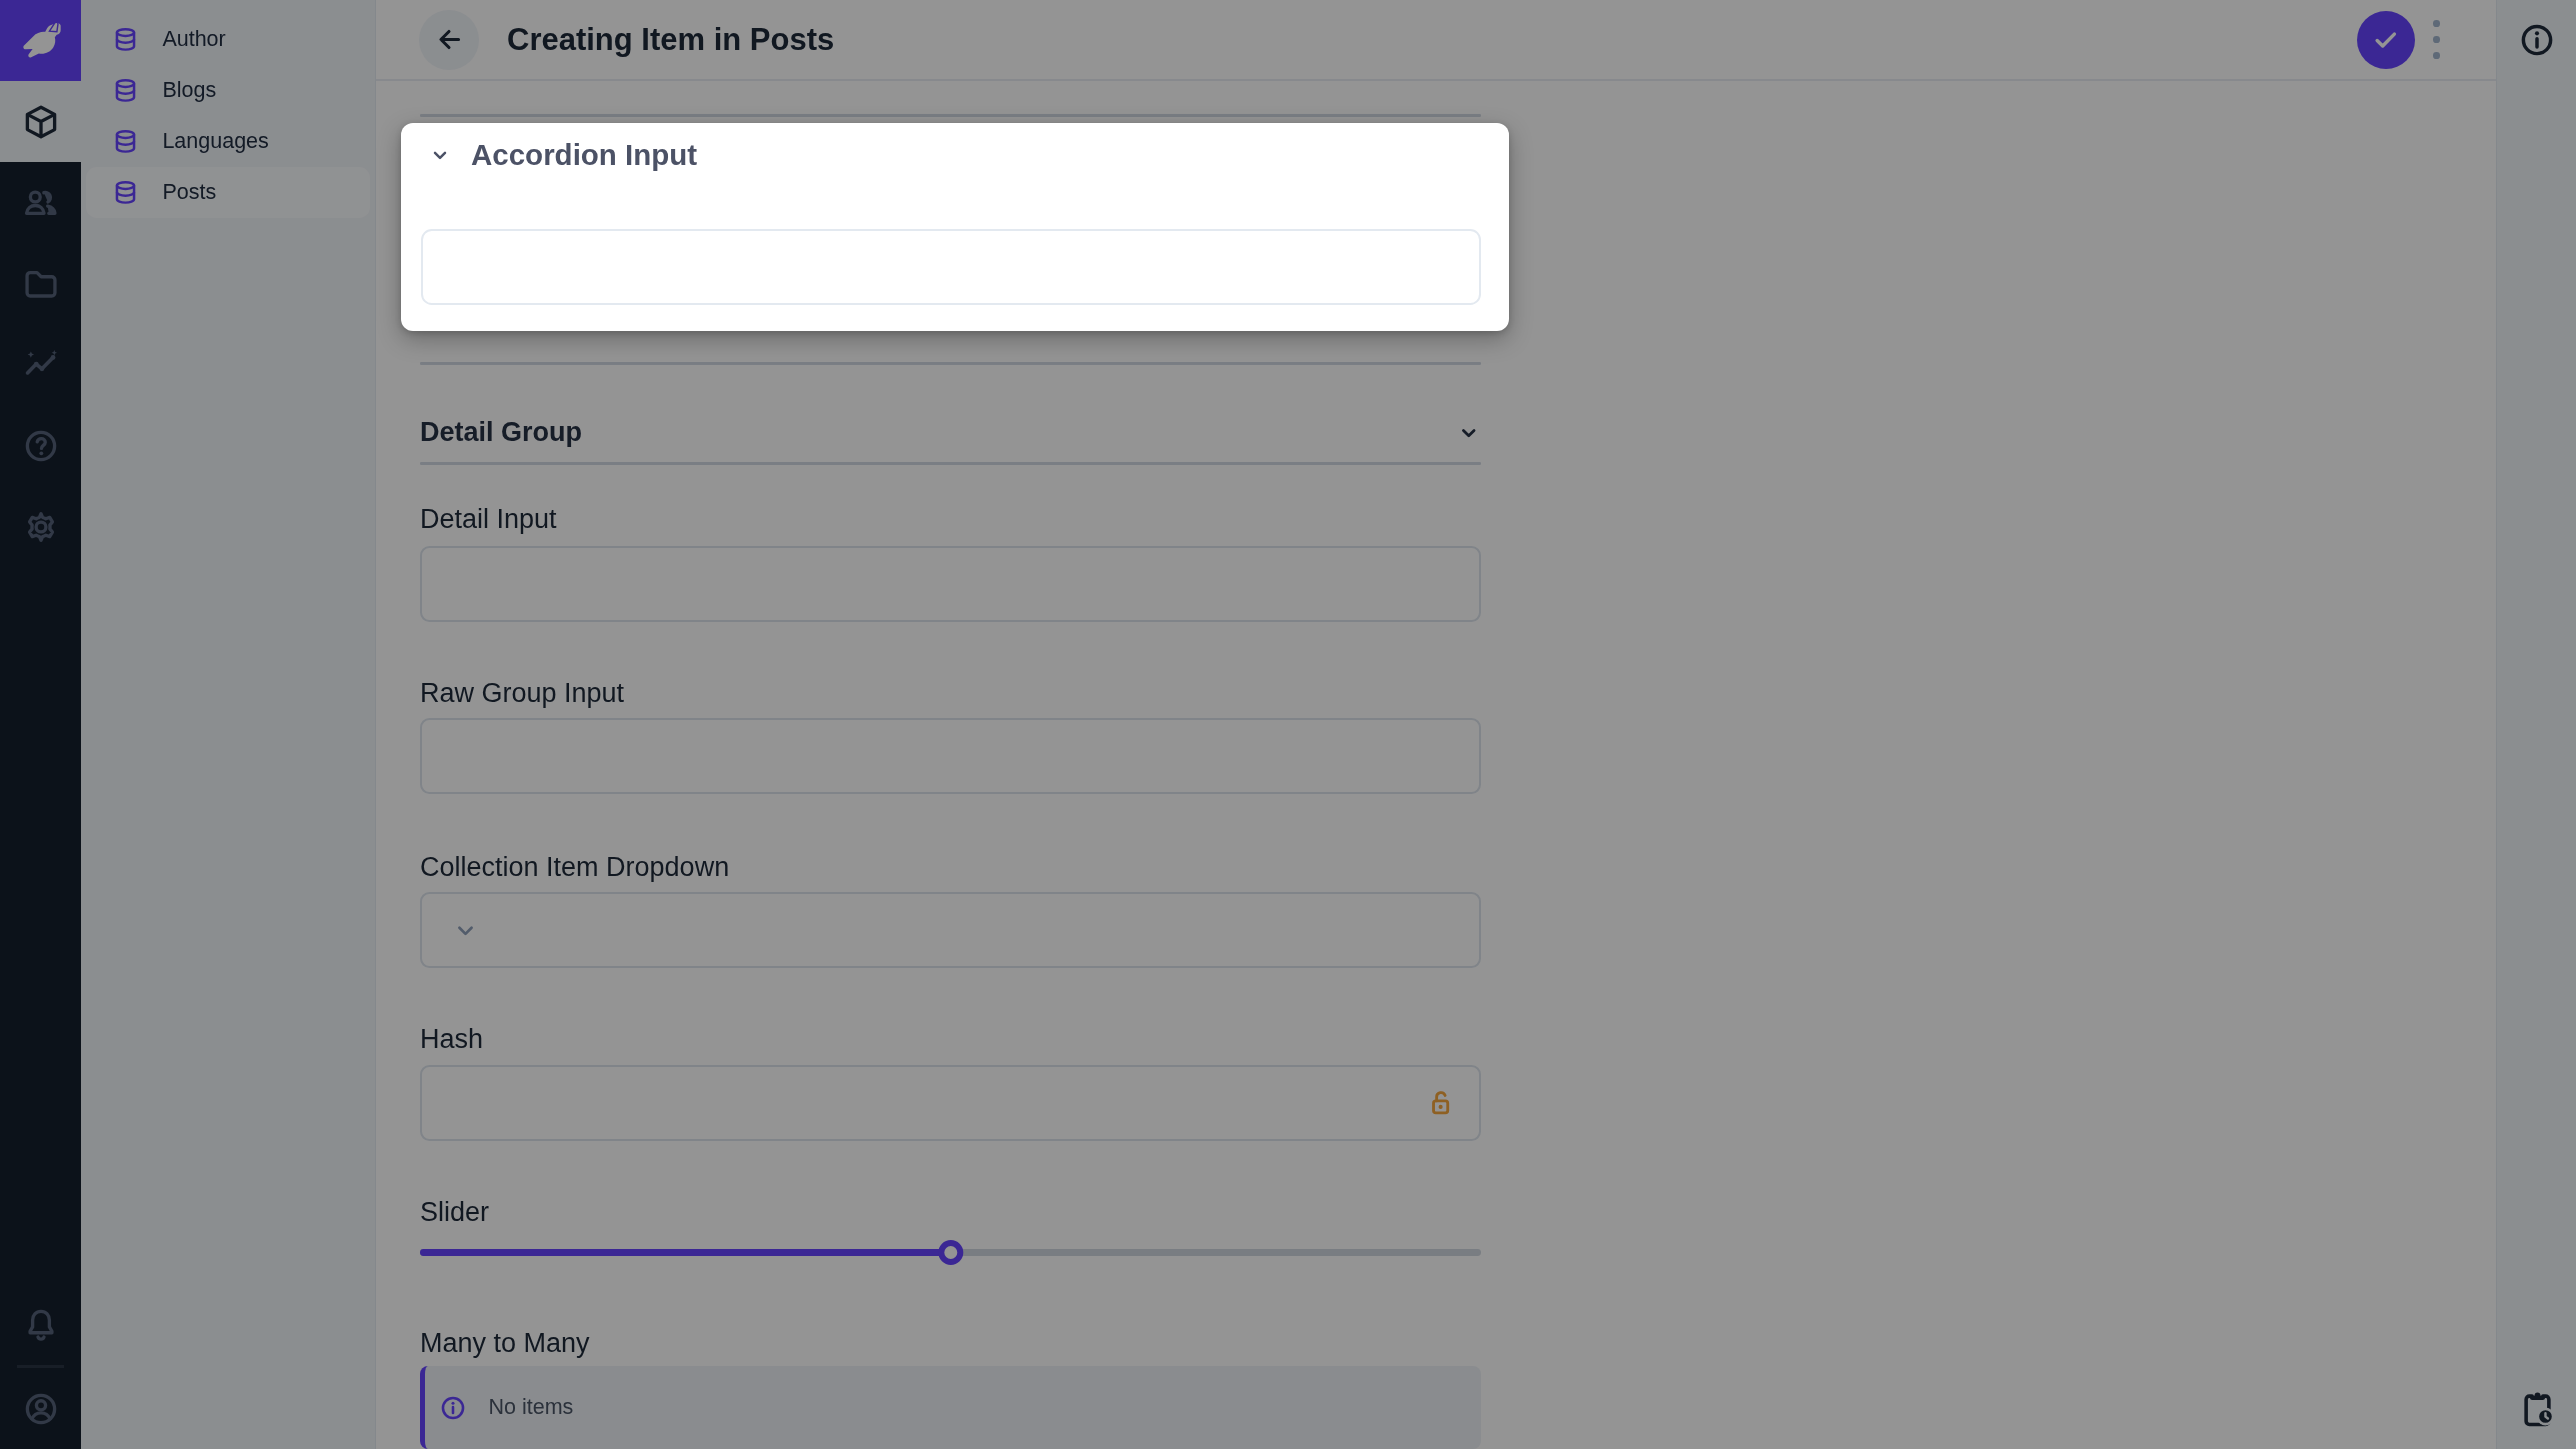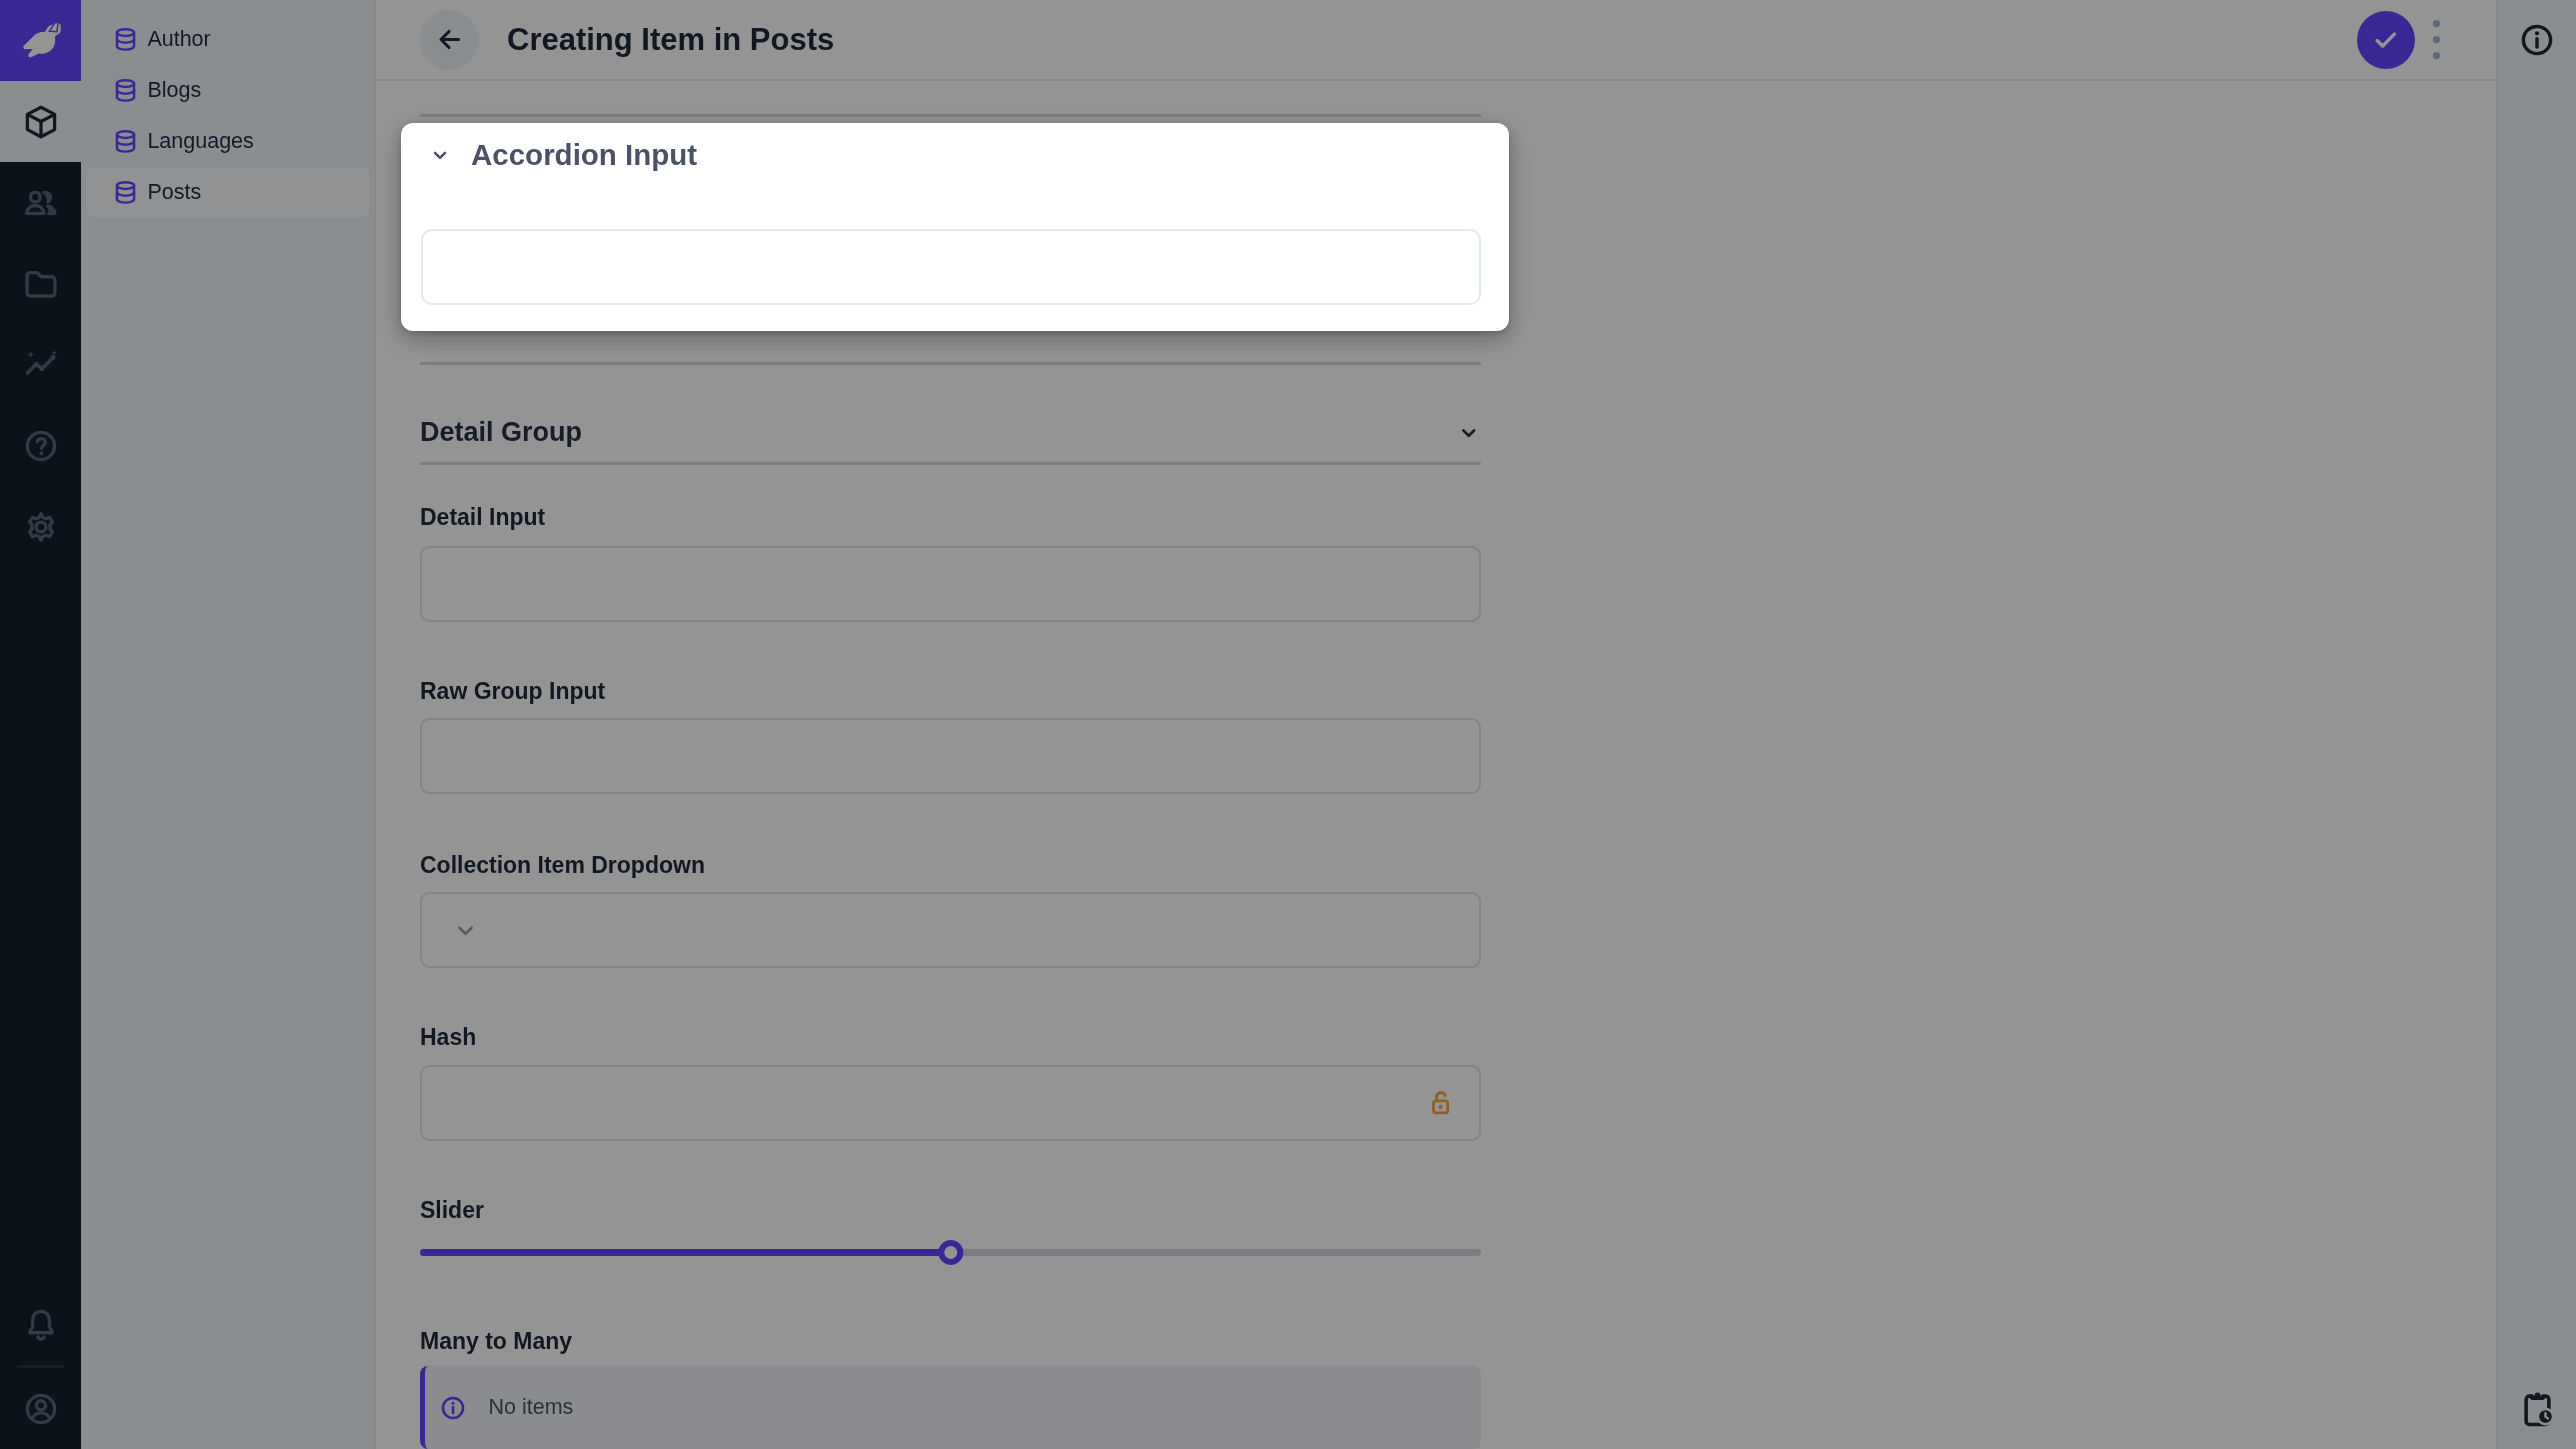--- a/index.html
+++ b/index.html
@@ -18,21 +18,21 @@
   .mdivider { height:2.7px; background:#2A3544; margin:0 17.4px; flex:0 0 auto; }
 
   
   .sidebar { position:absolute; left:81px; top:0; width:295px; height:1449px;
     background:#F0F4F9; border-right:1.3px solid #E4EAF1; }
   .project-header { height:81px; background:#EBEFF5; border-bottom:1.3px solid #E1E7EF;
     display:flex; align-items:center; padding-left:29px; gap:17.4px; }
   .project-name { font-size:21.5px; font-weight:600; color:#1E2A3A; }
   .nav { padding:14px 5.4px 0 5.4px; }
   .nav-item { height:51px; border-radius:10.7px; display:flex; align-items:center;
-    padding-left:26px; gap:8px; cursor:pointer; }
+    padding-left:26px; gap:23px; cursor:pointer; }
   .nav-item.active { background:rgba(255,255,255,0.60); }
   .nav-label { font-size:21.5px; font-weight:500; color:#222F43; }
   .db-icon { color:#6644FF; }
 
   
   .content { position:absolute; left:376px; top:0; width:2120px; height:1449px; background:#fff; }
   .content-header { position:absolute; left:0; top:0; width:100%; height:81px;
     display:flex; align-items:center; padding:0 52px 0 43px; border-bottom:2px solid #E8EDF3; }
   .back-btn { width:60px; height:60px; border-radius:50%; background:#F0F4F9;
     display:flex; align-items:center; justify-content:center; color:#1E2A3A; cursor:pointer; flex:0 0 auto; }
@@ -41,21 +41,21 @@
     display:flex; align-items:center; justify-content:center; cursor:pointer; flex:0 0 auto; }
   .kebab { display:flex; flex-direction:column; gap:9.4px; margin-left:14.8px; cursor:pointer; padding:4px;}
   .kebab i { width:6.7px; height:6.7px; border-radius:50%; background:#A2B5CD; display:block; }
 
   .divider { position:absolute; left:44px; width:1061px; height:2.7px; background:#D3DAE4; border-radius:1.3px; }
 
   .group-header { position:absolute; left:44px; top:411px; width:1061px; height:43px;
     display:flex; align-items:center; justify-content:space-between; cursor:pointer;text-align:center; }
   .group-title { font-size:27px; font-weight:700; color:#273246; }
 
-  .field-label { position:absolute; left:44px; font-size:23px; font-weight:700; color:#1E2A3A; }
+  .field-label { position:absolute; left:44px; font-size:27px; font-weight:400; color:#1E2A3A; }
   .field-input { position:absolute; left:44px; width:1061px; height:76px; border:2px solid #DCE3EC;
     border-radius:9.4px; background:#fff; font-size:21.5px; color:#1E2A3A; padding:0 29.5px; outline:none; }
   .select { position:absolute; left:44px; width:1061px; height:76px; border:2px solid #DCE3EC;
     border-radius:9.4px; background:#fff; display:flex; align-items:center; padding:0 29.5px; cursor:pointer; }
   .select .ph { font-size:21.5px; color:#9FB0C6; flex:1; }
   .hash-wrap { position:absolute; left:44px; width:1061px; height:76px; }
   .hash-wrap input { position:absolute; inset:0; border:2px solid #DCE3EC; border-radius:9.4px;
     font-size:21.5px; color:#1E2A3A; padding:0 74px 0 29.5px; outline:none; width:100%; height:100%; }
   .lock { position:absolute; right:25.5px; top:50%; transform:translateY(-50%); color:#F5A53D; }
 

